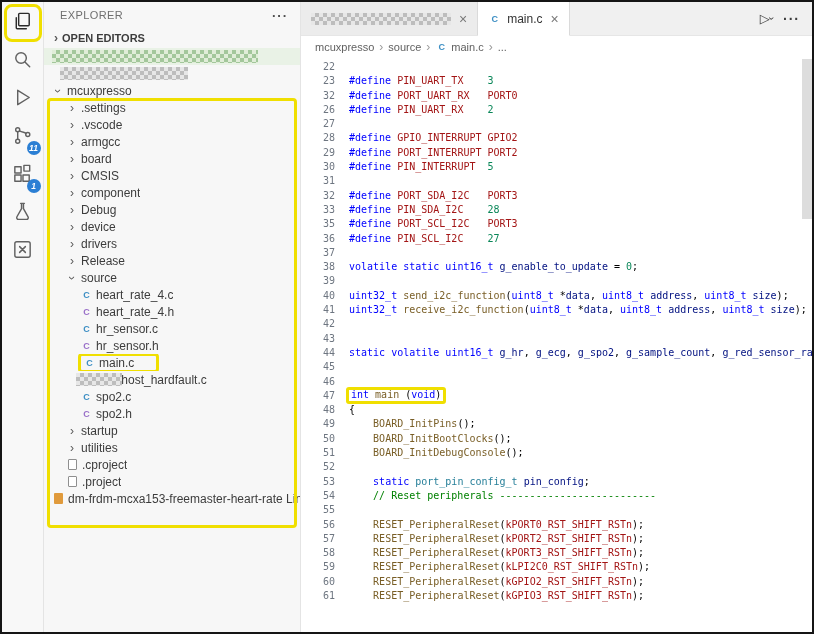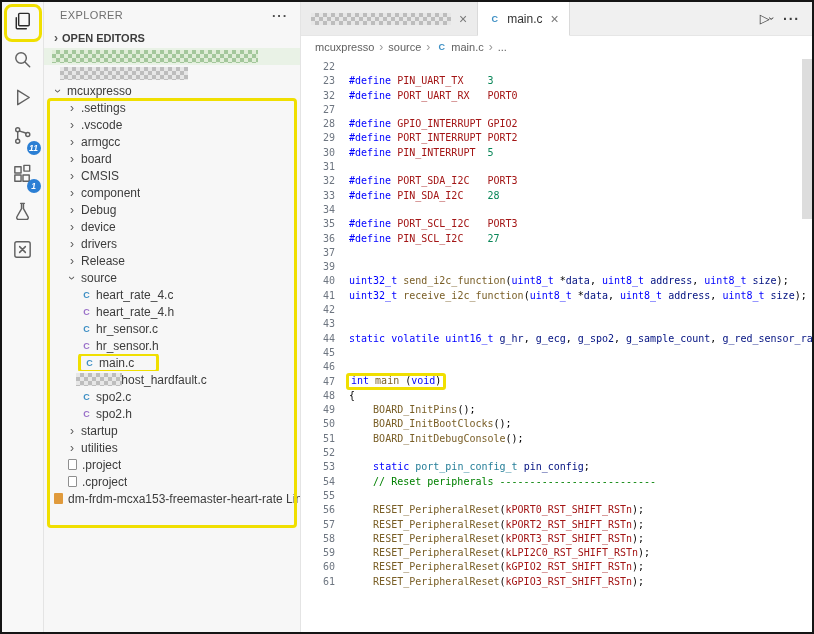--- a/index.html
+++ b/index.html
@@ -254,25 +254,25 @@
         <div class="tree-row" style="padding-left: 22px;">
           <span class="chev">›</span>
           <span class="lbl">startup</span>
         </div>
         <div class="tree-row" style="padding-left: 22px;">
           <span class="chev">›</span>
           <span class="lbl">utilities</span>
         </div>
         <div class="tree-row" style="padding-left: 22px;">
           <span class="ficon gen"></span>
+          <span class="lbl">.cproject</span>
+        </div>
+        <div class="tree-row" style="padding-left: 22px;">
+          <span class="ficon gen"></span>
           <span class="lbl">.project</span>
-        </div>
-        <div class="tree-row" style="padding-left: 22px;">
-          <span class="ficon gen"></span>
-          <span class="lbl">.cproject</span>
         </div>
         <div class="tree-row" style="padding-left: 8px;">
           <span class="ficon link"></span>
           <span class="lbl">dm-frdm-mcxa153-freemaster-heart-rate LinkSer...</span>
         </div>
       </div>
     <div class="tree-annot"></div>
   </aside>
 
   <main class="editor">
@@ -298,31 +298,32 @@
         <span class="bc-item">source</span>
         <span class="bc-sep">›</span>
         <span class="bc-item"><span class="ficon c">C</span>main.c</span>
         <span class="bc-sep">›</span>
         <span class="bc-item">...</span>
       </div>
     <div class="code" id="code">
         <div class="code-line"><span class="ln">22</span></div>
         <div class="code-line"><span class="ln">23</span><span class="lc"><span class="tk-k">#define </span><span class="tk-m">PIN_UART_TX</span><span class="tk-p">    </span><span class="tk-n">3</span></span></div>
         <div class="code-line"><span class="ln">32</span><span class="lc"><span class="tk-k">#define </span><span class="tk-m">PORT_UART_RX</span><span class="tk-p">   </span><span class="tk-m">PORT0</span></span></div>
+        <div class="code-line"><span class="ln">26</span><span class="lc"><span class="tk-k">#define </span><span class="tk-m">PIN_UART_RX</span><span class="tk-p">    </span><span class="tk-n">2</span></span></div>
         <div class="code-line"><span class="ln">27</span><span class="lc"></span></div>
         <div class="code-line"><span class="ln">28</span><span class="lc"><span class="tk-k">#define </span><span class="tk-m">GPIO_INTERRUPT</span><span class="tk-p"> </span><span class="tk-m">GPIO2</span></span></div>
         <div class="code-line"><span class="ln">29</span><span class="lc"><span class="tk-k">#define </span><span class="tk-m">PORT_INTERRUPT</span><span class="tk-p"> </span><span class="tk-m">PORT2</span></span></div>
         <div class="code-line"><span class="ln">30</span><span class="lc"><span class="tk-k">#define </span><span class="tk-m">PIN_INTERRUPT</span><span class="tk-p">  </span><span class="tk-n">5</span></span></div>
         <div class="code-line"><span class="ln">31</span><span class="lc"></span></div>
         <div class="code-line"><span class="ln">32</span><span class="lc"><span class="tk-k">#define </span><span class="tk-m">PORT_SDA_I2C</span><span class="tk-p">   </span><span class="tk-m">PORT3</span></span></div>
         <div class="code-line"><span class="ln">33</span><span class="lc"><span class="tk-k">#define </span><span class="tk-m">PIN_SDA_I2C</span><span class="tk-p">    </span><span class="tk-n">28</span></span></div>
-        <div class="code-line"><span class="ln">34</span><span class="lc"></span></div>
         <div class="code-line"><span class="ln">35</span><span class="lc"><span class="tk-k">#define </span><span class="tk-m">PORT_SCL_I2C</span><span class="tk-p">   </span><span class="tk-m">PORT3</span></span></div>
         <div class="code-line"><span class="ln">36</span><span class="lc"><span class="tk-k">#define </span><span class="tk-m">PIN_SCL_I2C</span><span class="tk-p">    </span><span class="tk-n">27</span></span></div>
         <div class="code-line"><span class="ln">37</span><span class="lc"></span></div>
+        <div class="code-line"><span class="ln">38</span><span class="lc"><span class="tk-k">volatile</span><span class="tk-p"> </span><span class="tk-k">static</span><span class="tk-p"> </span><span class="tk-k">uint16_t</span><span class="tk-p"> </span><span class="tk-v">g_enable_to_update</span><span class="tk-p"> = </span><span class="tk-n">0</span><span class="tk-p">;</span></span></div>
         <div class="code-line"><span class="ln">39</span><span class="lc"></span></div>
         <div class="code-line"><span class="ln">40</span><span class="lc"><span class="tk-k">uint32_t</span><span class="tk-p"> </span><span class="tk-f">send_i2c_function</span><span class="tk-p">(</span><span class="tk-k">uint8_t</span><span class="tk-p"> *</span><span class="tk-v">data</span><span class="tk-p">, </span><span class="tk-k">uint8_t</span><span class="tk-p"> </span><span class="tk-v">address</span><span class="tk-p">, </span><span class="tk-k">uint8_t</span><span class="tk-p"> </span><span class="tk-v">size</span><span class="tk-p">);</span></span></div>
         <div class="code-line"><span class="ln">41</span><span class="lc"><span class="tk-k">uint32_t</span><span class="tk-p"> </span><span class="tk-f">receive_i2c_function</span><span class="tk-p">(</span><span class="tk-k">uint8_t</span><span class="tk-p"> *</span><span class="tk-v">data</span><span class="tk-p">, </span><span class="tk-k">uint8_t</span><span class="tk-p"> </span><span class="tk-v">address</span><span class="tk-p">, </span><span class="tk-k">uint8_t</span><span class="tk-p"> </span><span class="tk-v">size</span><span class="tk-p">);</span></span></div>
         <div class="code-line"><span class="ln">42</span><span class="lc"></span></div>
         <div class="code-line"><span class="ln">43</span><span class="lc"></span></div>
         <div class="code-line"><span class="ln">44</span><span class="lc"><span class="tk-k">static</span><span class="tk-p"> </span><span class="tk-k">volatile</span><span class="tk-p"> </span><span class="tk-k">uint16_t</span><span class="tk-p"> </span><span class="tk-v">g_hr</span><span class="tk-p">, </span><span class="tk-v">g_ecg</span><span class="tk-p">, </span><span class="tk-v">g_spo2</span><span class="tk-p">, </span><span class="tk-v">g_sample_count</span><span class="tk-p">, </span><span class="tk-v">g_red_sensor_raw</span></span></div>
         <div class="code-line"><span class="ln">45</span><span class="lc"></span></div>
         <div class="code-line"><span class="ln">46</span><span class="lc"></span></div>
         <div class="code-line"><span class="ln">47</span><span class="lc boxed"><span class="tk-k">int</span><span class="tk-p"> </span><span class="tk-f">main</span><span class="tk-p"> (</span><span class="tk-k">void</span><span class="tk-p">)</span></span></div>
         <div class="code-line"><span class="ln">48</span><span class="lc"><span class="tk-p">{</span></span></div>

